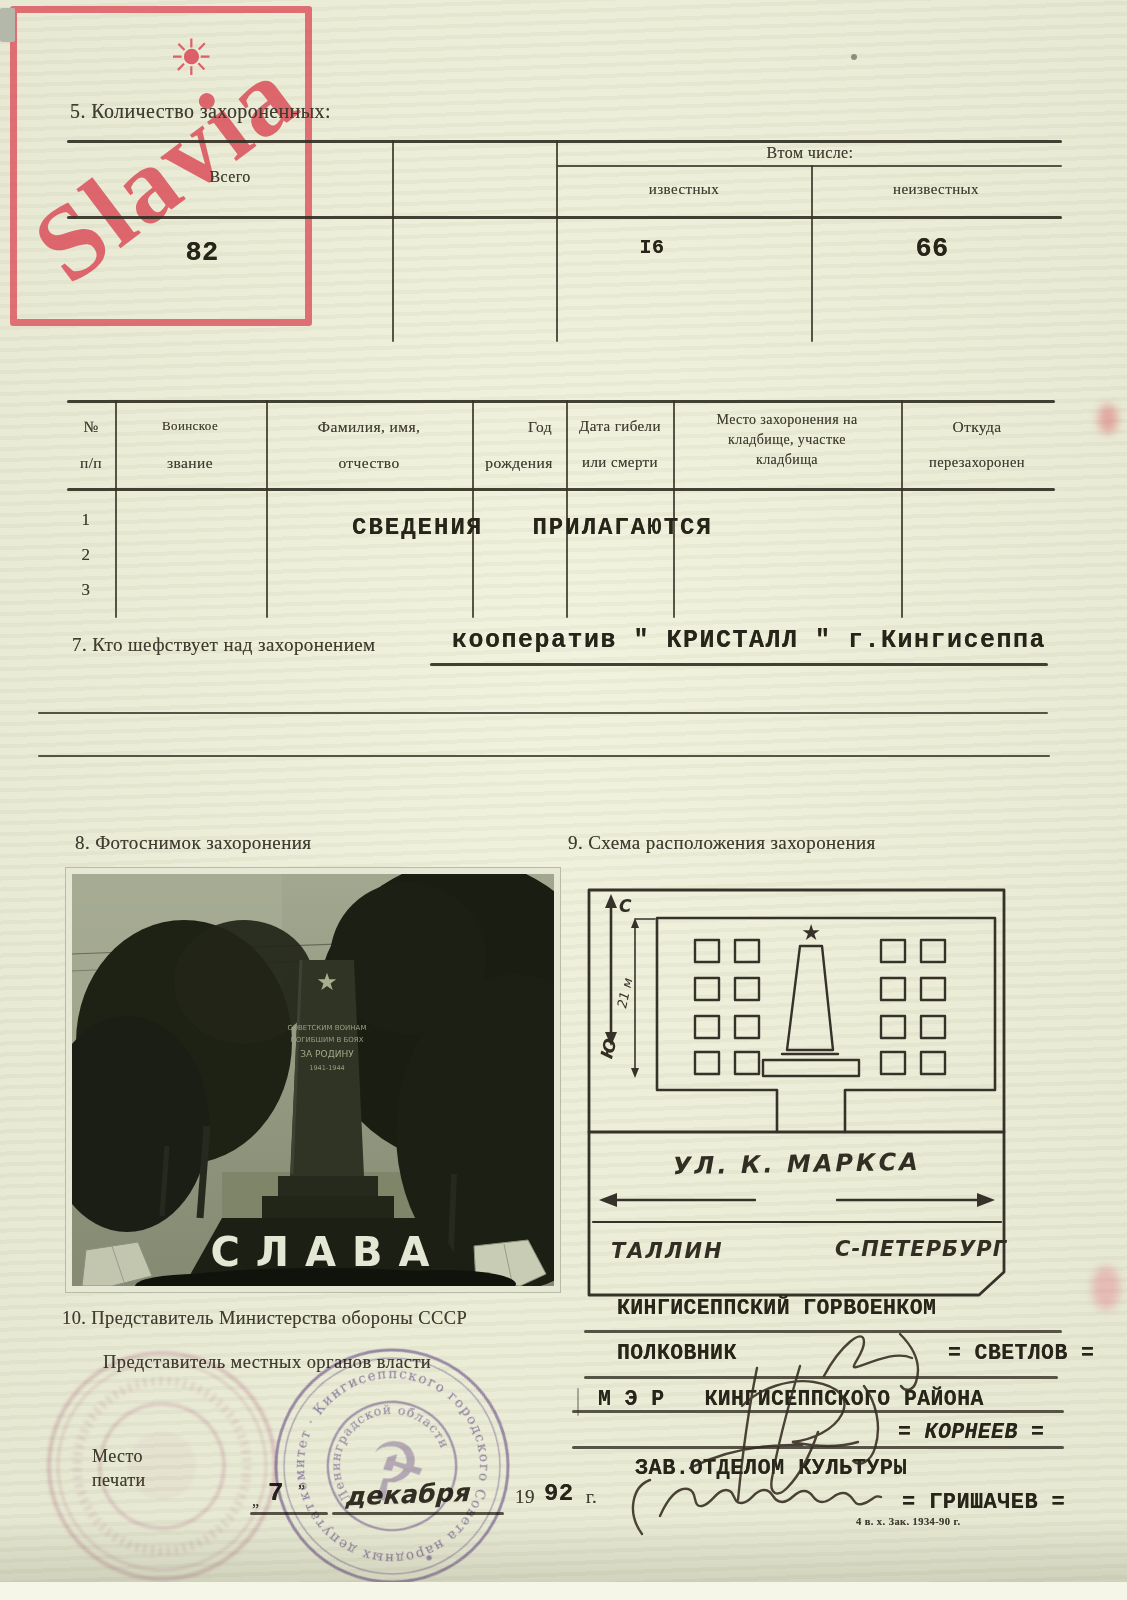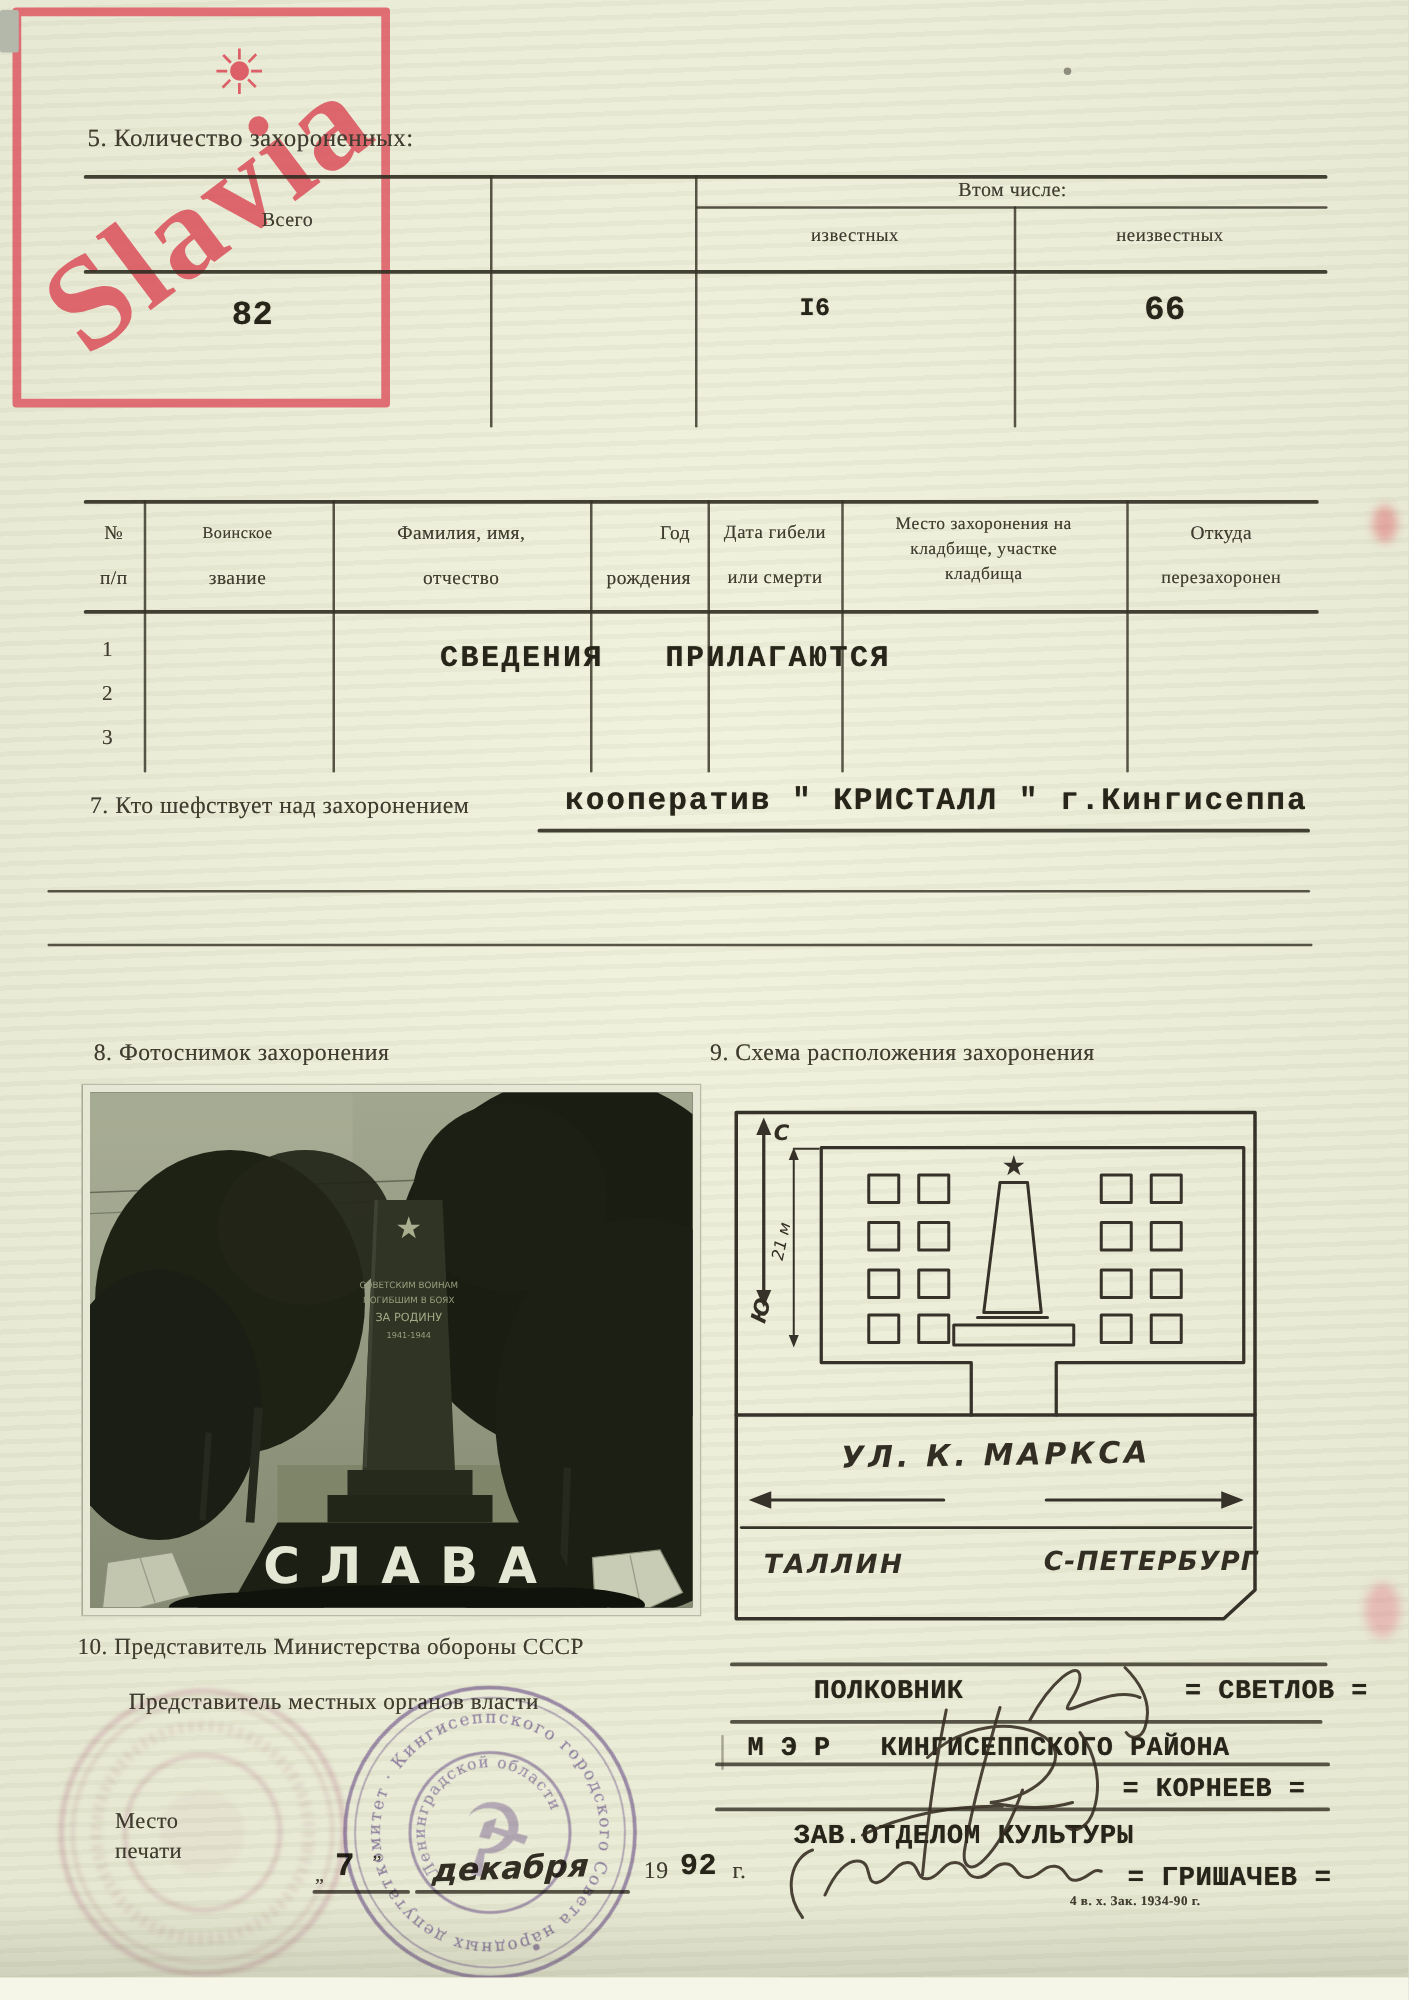--- a/index.html
+++ b/index.html
@@ -194,27 +194,28 @@
       <text x="34" y="122" font-size="13" font-style="italic" fill="#332e24" font-family="DejaVu Sans" transform="rotate(-78 38 118)">21 м</text>
       <text x="212" y="286" text-anchor="middle" font-size="24" font-weight="bold" font-style="italic" letter-spacing="3" fill="#332e24" font-family="DejaVu Sans" transform="rotate(-1 212 286)">УЛ. К. МАРКСА</text>
       <text x="26" y="372" font-size="21" font-weight="bold" font-style="italic" letter-spacing="2" fill="#332e24" font-family="DejaVu Sans">ТАЛЛИН</text>
       <text x="250" y="370" font-size="21" font-weight="bold" font-style="italic" letter-spacing="1" fill="#332e24" font-family="DejaVu Sans">С-ПЕТЕРБУРГ</text>
     </svg>
   </div>
 
   <div class="t" style="left:62px;top:1308px;font-size:18.5px;">10. Представитель Министерства обороны СССР</div>
   <div class="t" style="left:103px;top:1352px;font-size:18.5px;">Представитель местных органов власти</div>
 
+  <div class="t tw" style="left:617px;top:1296px;font-size:21.5px;">КИНГИСЕППСКИЙ ГОРВОЕНКОМ</div>
   <div class="hl" style="left:584px;top:1330px;width:478px;height:2.5px;"></div>
-  <div class="t tw" style="left:617px;top:1341px;font-size:21.5px;margin-left:34px;">ПОЛКОВНИК</div>
+  <div class="t tw" style="left:617px;top:1341px;font-size:21.5px;">ПОЛКОВНИК</div>
   <div class="t tw" style="left:948px;top:1341px;font-size:21.5px;">= СВЕТЛОВ =</div>
   <div class="hl" style="left:584px;top:1376px;width:474px;height:2.5px;"></div>
   <div class="t tw" style="left:598px;top:1387px;font-size:21.5px;">М Э Р   КИНГИСЕППСКОГО РАЙОНА</div>
   <div class="hl" style="left:572px;top:1410px;width:492px;height:2.5px;"></div>
-  <div class="t tw" style="left:898px;top:1420px;font-size:21.5px;">= КОРНЕЕВ =</div>
+  <div class="t tw" style="left:898px;top:1420px;font-size:21.5px;font-style:italic;">= КОРНЕЕВ =</div>
   <div class="hl" style="left:572px;top:1446px;width:492px;height:2.5px;"></div>
   <div class="t tw" style="left:598px;top:1456px;font-size:22px;margin-left:37px;">ЗАВ.ОТДЕЛОМ КУЛЬТУРЫ</div>
   <div class="t tw" style="left:902px;top:1490px;font-size:22px;">= ГРИШАЧЕВ =</div>
   <div class="t" style="left:856px;top:1516px;font-size:10.5px;font-weight:bold;">4 в. х. Зак. 1934-90 г.</div>
 
   <div class="t" style="left:92px;top:1446px;font-size:18px;">Место</div>
   <div class="t" style="left:92px;top:1470px;font-size:18px;">печати</div>
 
   <div class="t" style="left:252px;top:1492px;font-size:16px;">„</div>
   <div class="t tw" style="left:268px;top:1478px;font-size:26px;">7</div>

